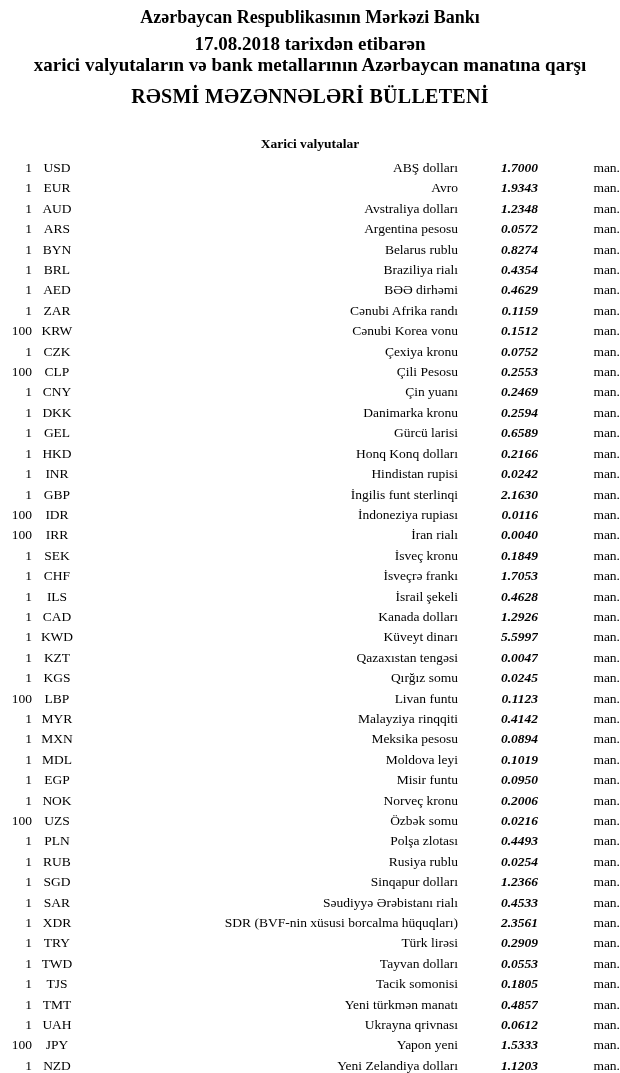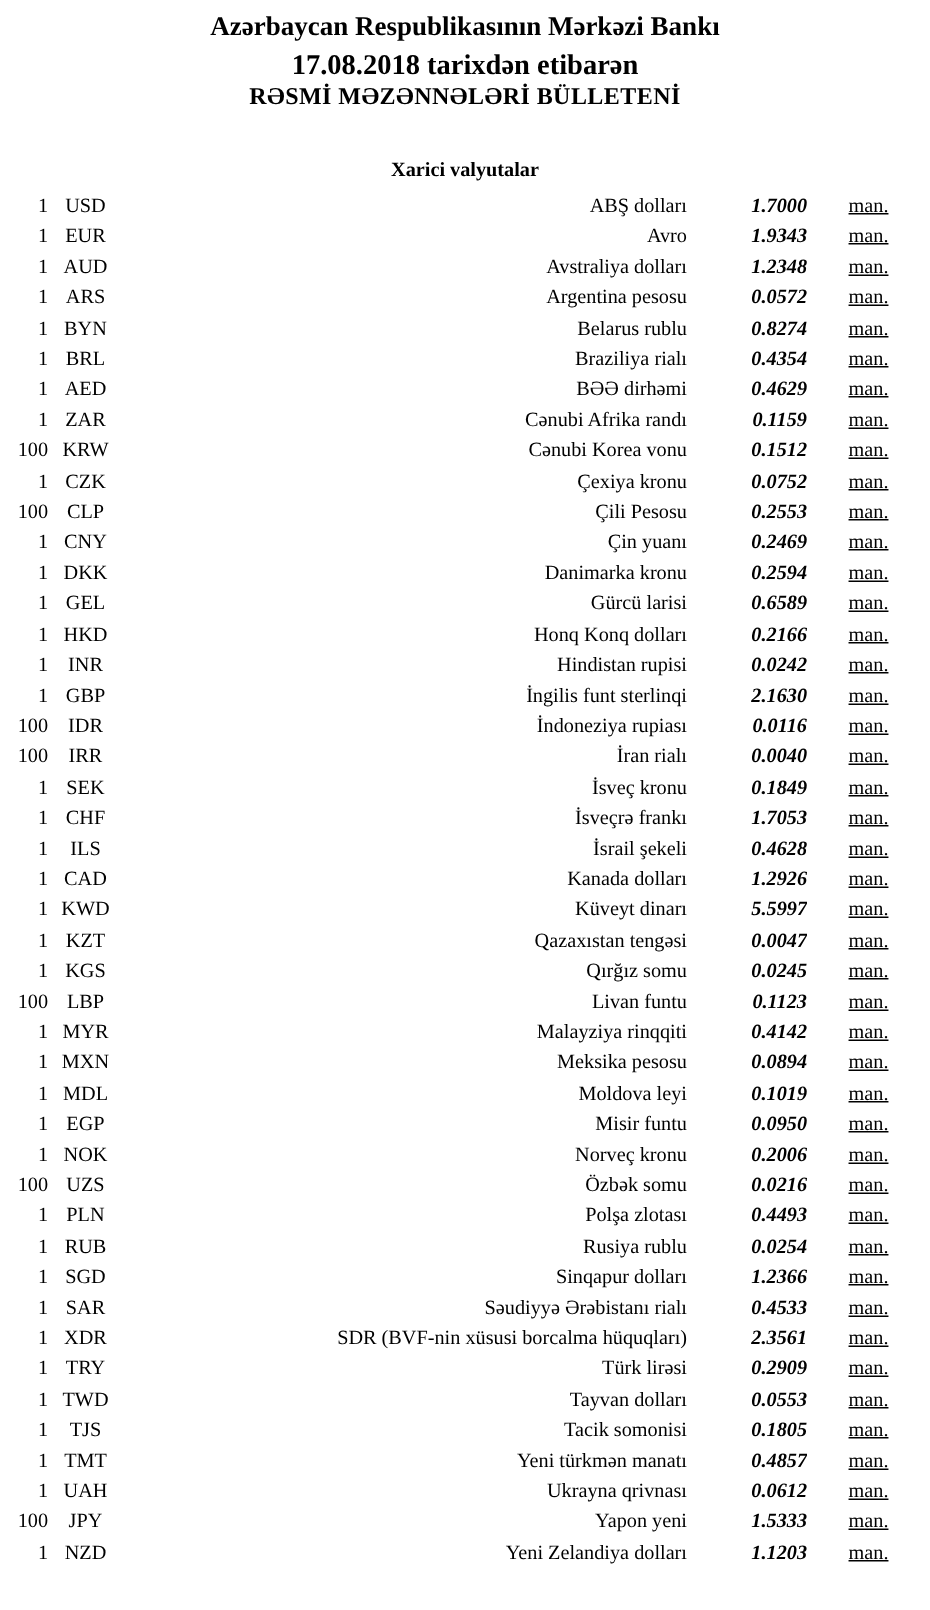--- a/index.html
+++ b/index.html
@@ -27,25 +27,25 @@
     font-weight: bold;
     margin: 0 0 5px 0;
   }
   .sub-line {
     font-size: 19px;
     line-height: 21px;
     font-weight: bold;
     margin: 0;
   }
   .bulletin-title {
-    font-size: 16px;
+    font-size: 20px;
     line-height: 22px;
     font-weight: bold;
     letter-spacing: 0.3px;
-    margin: 0;
+    margin: 10px;
   }
   .section-title {
     text-align: center;
     font-size: 13.5px;
     line-height: 21px;
     font-weight: bold;
     margin: 26px 0 4px 0;
   }
   table.rates {
     width: 100%;
@@ -75,34 +75,34 @@
     text-align: right;
   }
   td.rate {
     width: 80px;
     text-align: right;
     font-weight: bold;
     font-style: italic;
   }
   td.unit {
     width: 82px;
-    text-align: center;
+    text-align: right;
     padding-left: 9px;
     padding-right: 26px;
     box-sizing: content-box;
-    text-decoration: underline;
   }
 </style>
 </head>
 <body>
 
 <div class="page">
   <div class="doc-header">
     <h1 class="bank-title">Azərbaycan Respublikasının Mərkəzi Bankı</h1>
     <div class="sub-line">17.08.2018 tarixdən etibarən</div>
+    <div class="sub-line">xarici valyutaların və bank metallarının Azərbaycan manatına qarşı</div>
     <div class="bulletin-title">RƏSMİ MƏZƏNNƏLƏRİ BÜLLETENİ</div>
   </div>
 
   <div class="section-title">Xarici valyutalar</div>
 
   <table class="rates">
     <tbody id="rates-body">
         <tr class="rate-row">
     <td class="qty">1</td>
     <td class="code">USD</td>

